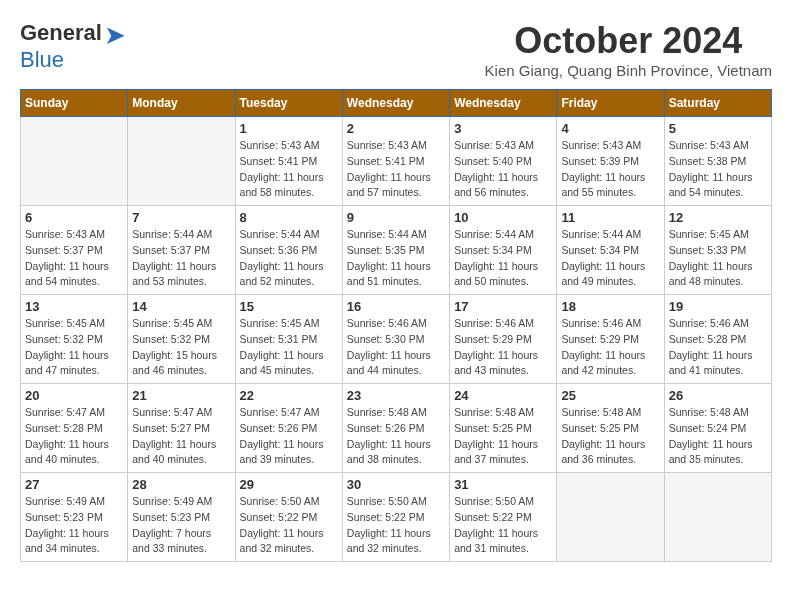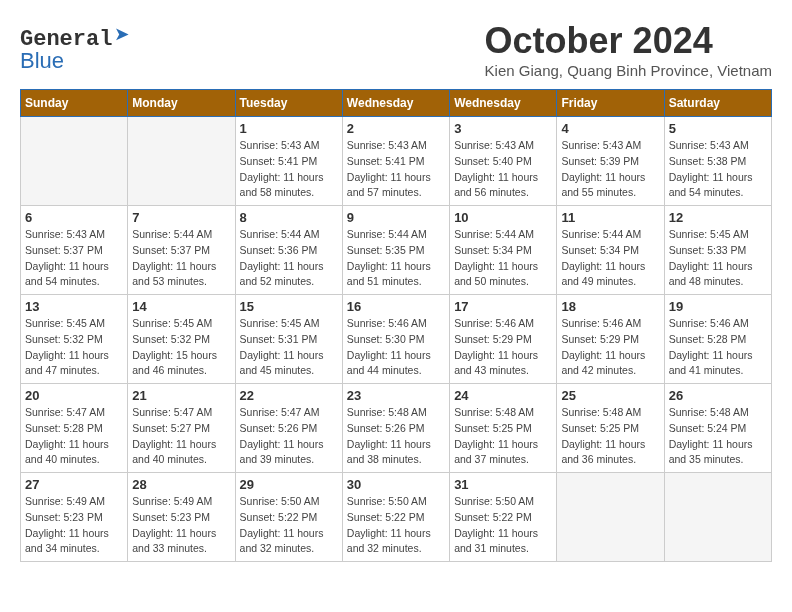--- a/index.html
+++ b/index.html
@@ -16,25 +16,24 @@
       align-items: flex-start;
       margin-bottom: 10px;
     }
     .logo {
       display: flex;
       flex-direction: column;
       align-items: flex-start;
     }
     .logo-wrapper {
       display: flex;
-      align-items: flex-end;
-      font-family: Liberation Mono, monospace;
+      align-items: flex-start;
     }
     .title-block {
-      text-align: left;
+      text-align: center;
     }
     .month-title {
       font-size: 36px;
       font-weight: bold;
       color: #333;
     }
     .subtitle {
       font-size: 15px;
       color: #555;
     }
@@ -219,21 +218,21 @@
           <div class="day-info"><span>Sunrise: 5:48 AM</span><br><span>Sunset: 5:24 PM</span><br><span>Daylight: 11 hours and 35 minutes.</span></div>
         </td>
       </tr>
       <tr>
         <td>
           <span class="day-num">27</span>
           <div class="day-info"><span>Sunrise: 5:49 AM</span><br><span>Sunset: 5:23 PM</span><br><span>Daylight: 11 hours and 34 minutes.</span></div>
         </td>
         <td>
           <span class="day-num">28</span>
-          <div class="day-info"><span>Sunrise: 5:49 AM</span><br><span>Sunset: 5:23 PM</span><br><span>Daylight: 11 hours and 33 minutes.</span></div>
+          <div class="day-info"><span>Sunrise: 5:49 AM</span><br><span>Sunset: 5:23 PM</span><br><span>Daylight: 7 hours and 33 minutes.</span></div>
         </td>
         <td>
           <span class="day-num">29</span>
           <div class="day-info"><span>Sunrise: 5:50 AM</span><br><span>Sunset: 5:22 PM</span><br><span>Daylight: 11 hours and 32 minutes.</span></div>
         </td>
         <td>
           <span class="day-num">30</span>
           <div class="day-info"><span>Sunrise: 5:50 AM</span><br><span>Sunset: 5:22 PM</span><br><span>Daylight: 11 hours and 32 minutes.</span></div>
         </td>
         <td>

